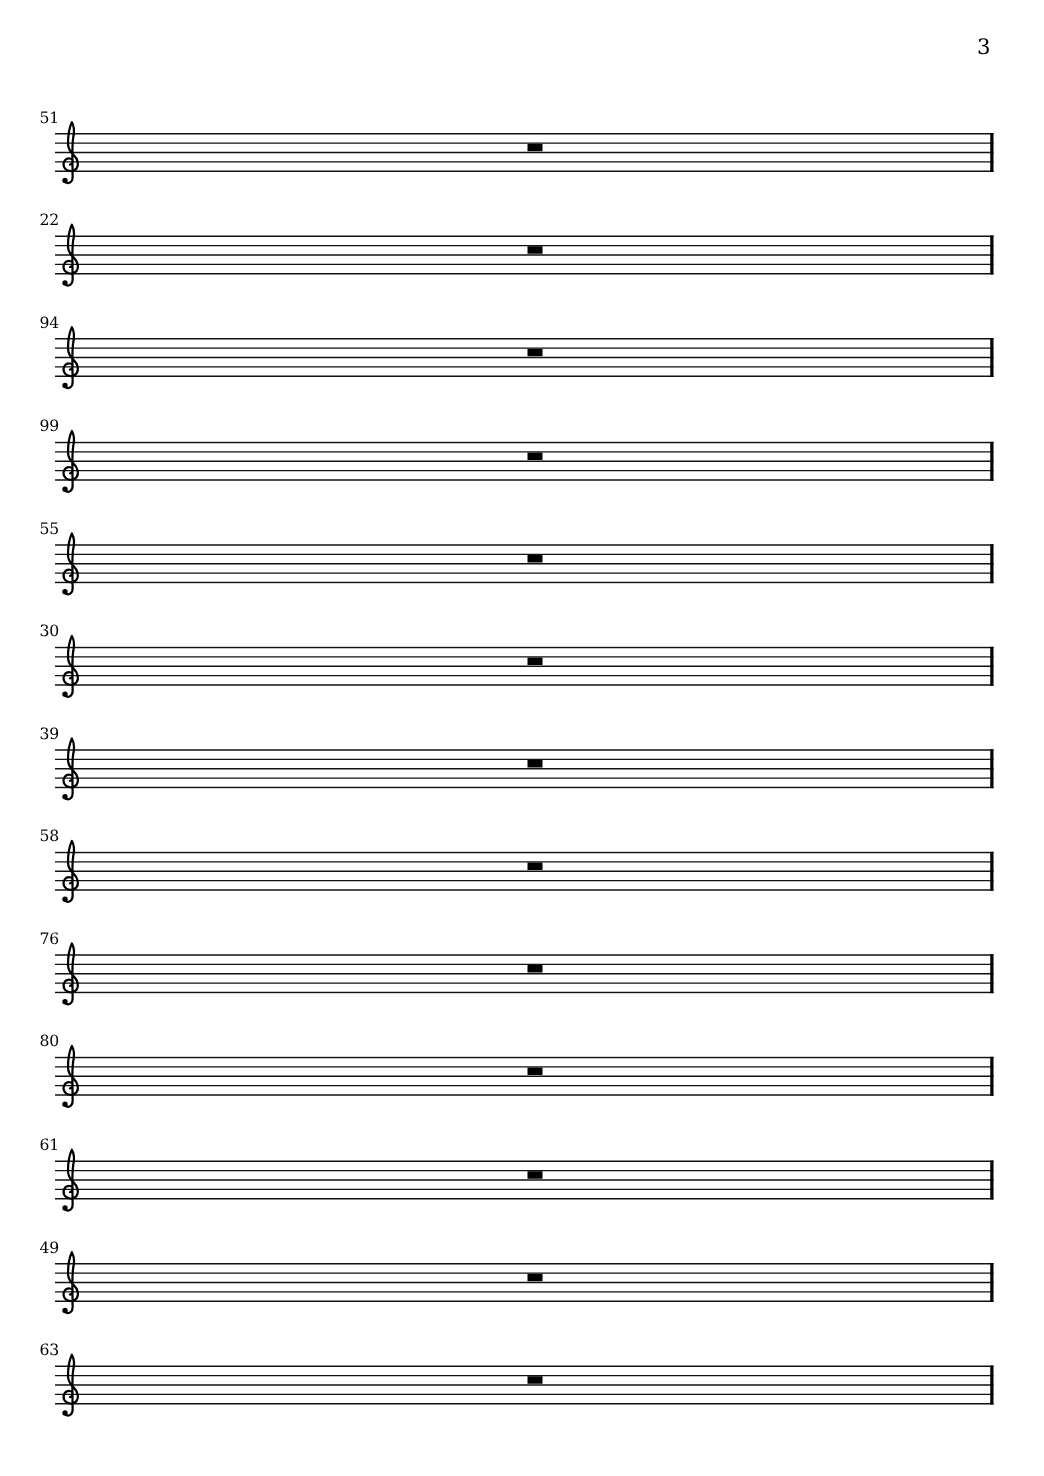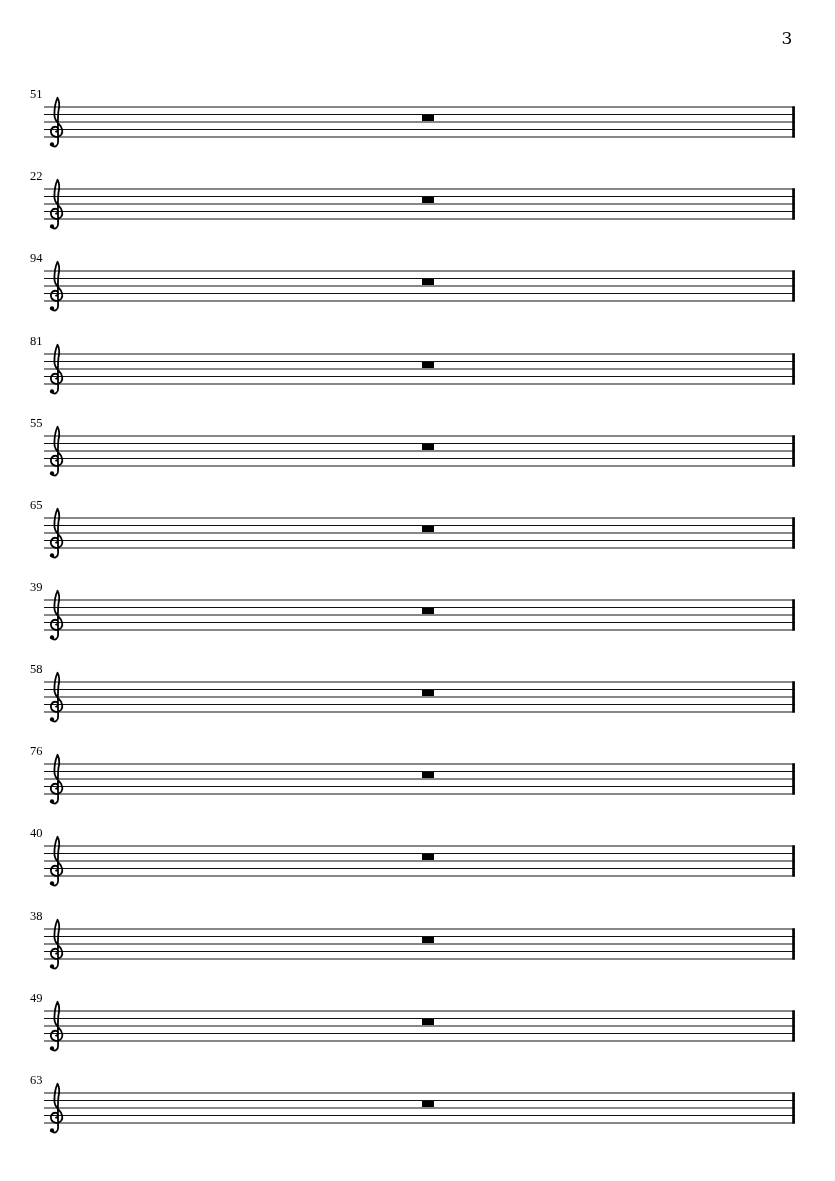--- a/index.html
+++ b/index.html
@@ -17,22 +17,22 @@
     top:30px;left:778px;width:18px;
     text-align:center;
     font-size:17px;line-height:17px;
   }
   .system{
     position:absolute;left:0;width:835px;height:0;
   }
   .measure-number{
     position:absolute;
     left:30px;top:-19px;width:19px;
-    text-align:left;
-    font-size:12.5px;line-height:12px;font-family:Liberation Serif, serif;
+    text-align:center;
+    font-size:12.5px;line-height:12px;
   }
   .staff{
     position:absolute;left:44px;top:-1px;
   }
   .clef{
     position:absolute;left:45px;top:-12px;
   }
   .rest{
     position:absolute;
     left:422px;top:7.8px;
@@ -102,21 +102,21 @@
     <svg class="staff" width="751" height="32" viewBox="0 0 751 32">
         <use href="#staff-shape"></use>
       </svg>
     <svg class="clef" width="22" height="55" viewBox="0 0 22 55">
         <use href="#treble-clef-shape"></use>
       </svg>
     <div class="rest"></div>
   </div>
 
   <div class="system" style="top:354px">
-    <span class="measure-number">81</span>
+    <span class="measure-number">99</span>
     <svg class="staff" width="751" height="32" viewBox="0 0 751 32">
         <use href="#staff-shape"></use>
       </svg>
     <svg class="clef" width="22" height="55" viewBox="0 0 22 55">
         <use href="#treble-clef-shape"></use>
       </svg>
     <div class="rest"></div>
   </div>
 
   <div class="system" style="top:436px">
@@ -124,21 +124,21 @@
     <svg class="staff" width="751" height="32" viewBox="0 0 751 32">
         <use href="#staff-shape"></use>
       </svg>
     <svg class="clef" width="22" height="55" viewBox="0 0 22 55">
         <use href="#treble-clef-shape"></use>
       </svg>
     <div class="rest"></div>
   </div>
 
   <div class="system" style="top:518px">
-    <span class="measure-number">65</span>
+    <span class="measure-number">30</span>
     <svg class="staff" width="751" height="32" viewBox="0 0 751 32">
         <use href="#staff-shape"></use>
       </svg>
     <svg class="clef" width="22" height="55" viewBox="0 0 22 55">
         <use href="#treble-clef-shape"></use>
       </svg>
     <div class="rest"></div>
   </div>
 
   <div class="system" style="top:600px">
@@ -168,32 +168,32 @@
     <svg class="staff" width="751" height="32" viewBox="0 0 751 32">
         <use href="#staff-shape"></use>
       </svg>
     <svg class="clef" width="22" height="55" viewBox="0 0 22 55">
         <use href="#treble-clef-shape"></use>
       </svg>
     <div class="rest"></div>
   </div>
 
   <div class="system" style="top:846px">
-    <span class="measure-number">40</span>
+    <span class="measure-number">80</span>
     <svg class="staff" width="751" height="32" viewBox="0 0 751 32">
         <use href="#staff-shape"></use>
       </svg>
     <svg class="clef" width="22" height="55" viewBox="0 0 22 55">
         <use href="#treble-clef-shape"></use>
       </svg>
     <div class="rest"></div>
   </div>
 
   <div class="system" style="top:929px">
-    <span class="measure-number">38</span>
+    <span class="measure-number">61</span>
     <svg class="staff" width="751" height="32" viewBox="0 0 751 32">
         <use href="#staff-shape"></use>
       </svg>
     <svg class="clef" width="22" height="55" viewBox="0 0 22 55">
         <use href="#treble-clef-shape"></use>
       </svg>
     <div class="rest"></div>
   </div>
 
   <div class="system" style="top:1011px">

